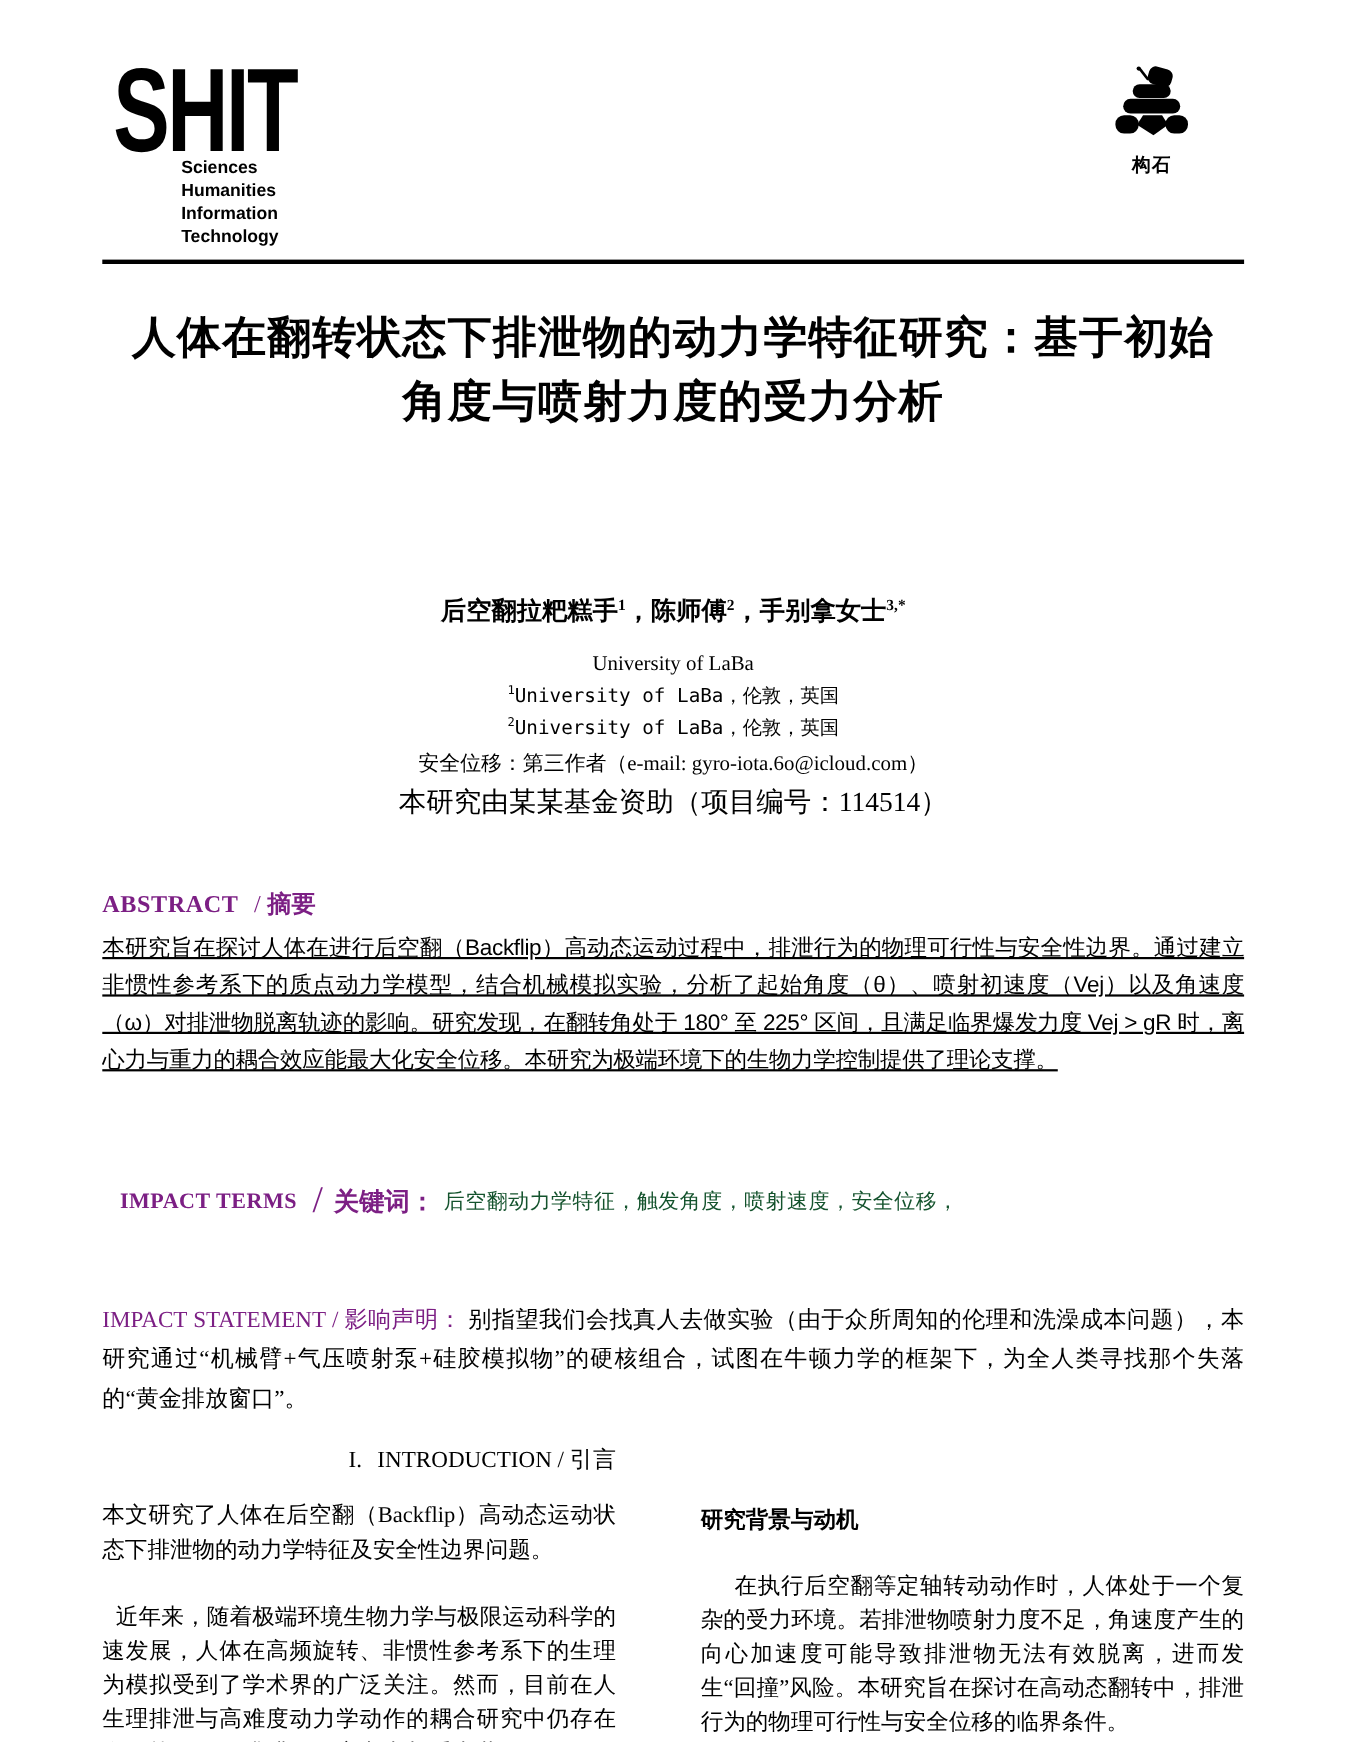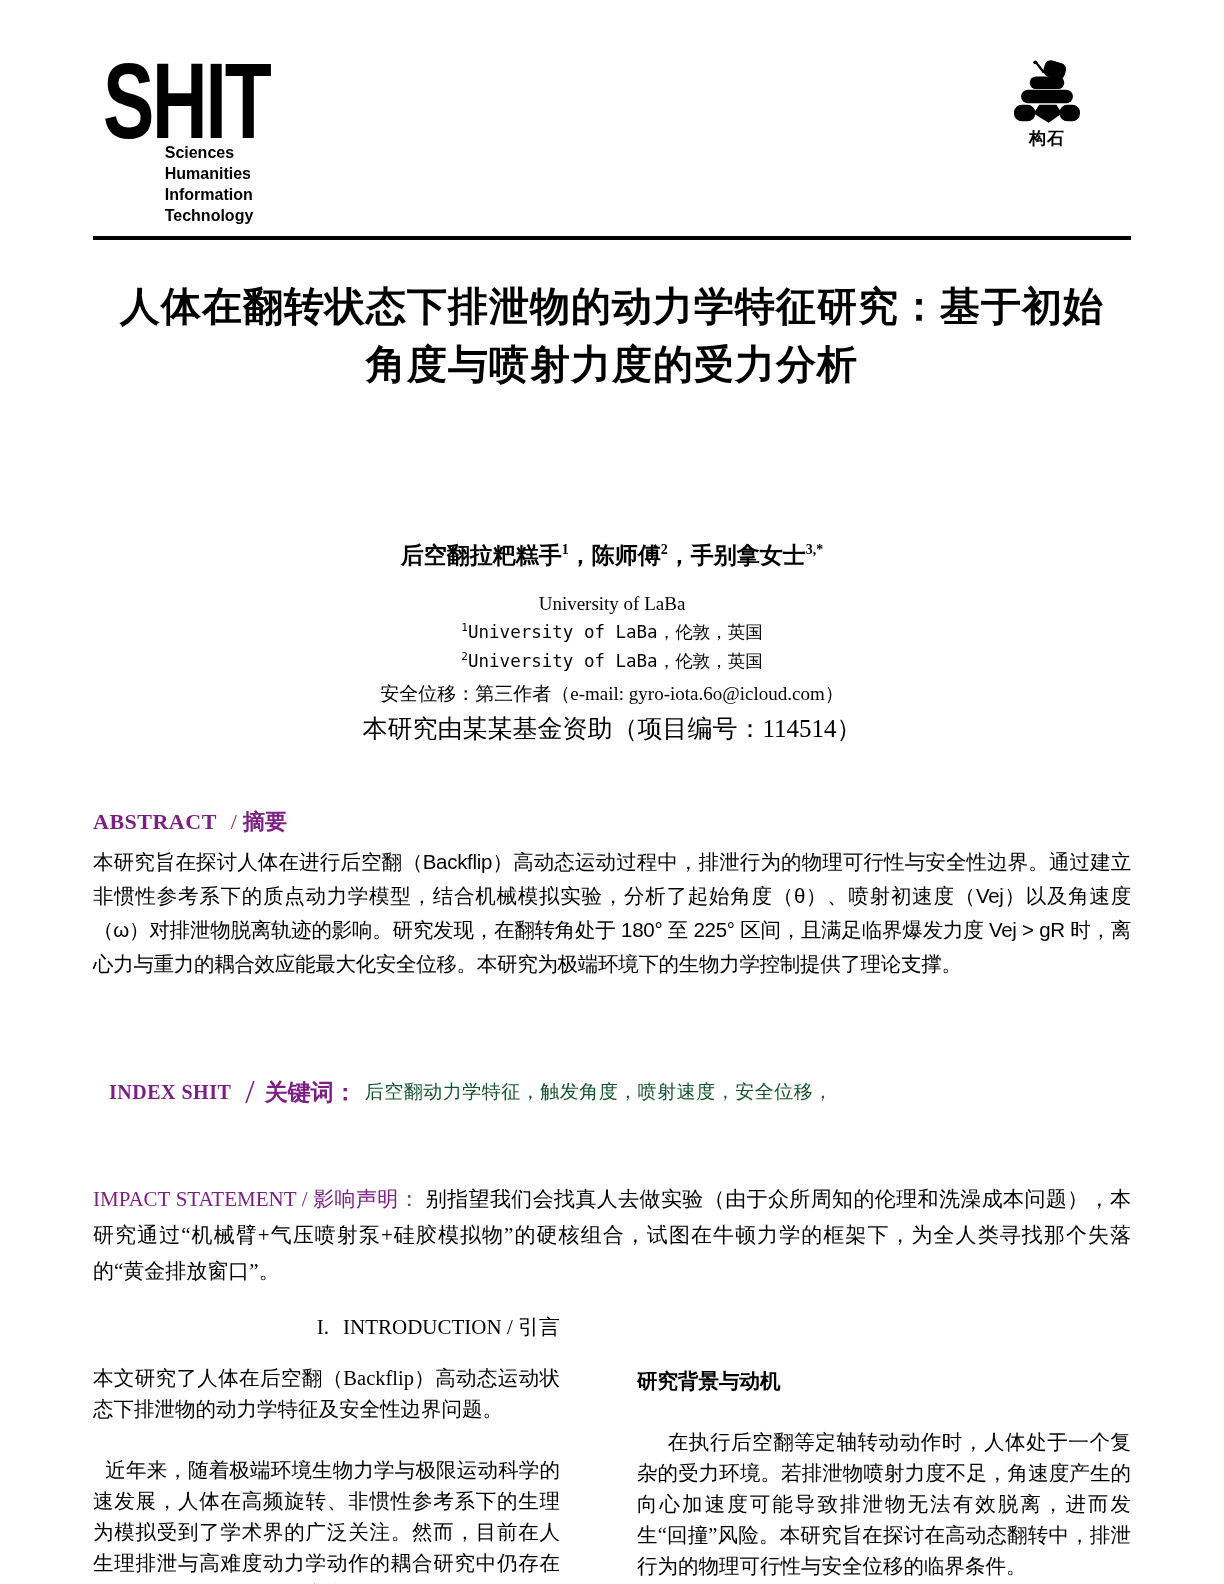--- a/index.html
+++ b/index.html
@@ -7,42 +7,42 @@
   .page{padding:0 93px;}
 
   
   .header{display:flex;align-items:flex-start;padding-top:60px;}
   .logo-block{display:flex;align-items:center;flex-direction:column;}
   .logo-text{font-family:"Liberation Sans",sans-serif;font-weight:700;font-size:104px;line-height:78px;letter-spacing:-3px;transform:scale(0.74,1.04);transform-origin:left top;white-space:nowrap;width:290px;}
   .logo-fit{width:218px;overflow:visible;margin-left:10px;}
   .tagline{font-family:"Liberation Sans",sans-serif;font-weight:700;font-size:16px;line-height:21px;margin-top:4px;margin-left:4px;}
   .stamp{margin-left:auto;margin-right:46px;text-align:center;}
   .stamp svg{display:block;margin:0 auto;}
-  .stamp-label{font-family:"Liberation Sans",sans-serif;font-weight:700;font-size:17px;margin-top:1px;letter-spacing:1px;}
+  .stamp-label{font-family:"Liberation Sans",sans-serif;font-weight:700;font-size:17px;margin-top:12px;letter-spacing:1px;}
   .rule{border:none;border-top:4px solid #000;margin:10px 0 0 0;}
 
   
   .paper-title{margin:38px auto 0;max-width:985px;text-align:center;font-size:40px;line-height:58px;font-weight:700;letter-spacing:1px;}
 
   
   .authors{margin-top:146px;text-align:center;}
   .authors-names{font-size:23px;font-weight:700;}
   .authors-names sup{font-size:14px;font-weight:700;}
   .univ-line{font-family:Liberation Serif, serif;font-size:19px;margin-top:22px;}
   .aff-line{font-family:"DejaVu Sans Mono","Liberation Mono",monospace;font-size:17.5px;margin-top:5px;}
   .aff-line sup{font-size:11px;}
   .corr-line{font-size:19px;margin-top:8px;}
   .fund-line{font-size:25px;margin-top:5px;}
 
   
   .abstract{margin-top:62px;}
   .abs-head{font-size:22px;font-weight:700;color:#7c1f84;}
   .abs-head .en{letter-spacing:0.5px;}
   .abs-head .slash{margin:0 6px 0 14px;font-weight:400;}
-  .abs-body{margin-top:8px;font-family:"Liberation Sans",sans-serif;font-size:20.5px;line-height:34px;text-align:justify;letter-spacing:-0.3px;}
+  .abs-body{margin-top:8px;font-family:"Liberation Sans",sans-serif;font-size:20.5px;line-height:34px;text-align:justify;letter-spacing:-0.3px;text-decoration:underline;}
 
   
   .index-terms{margin-top:92px;padding-left:16px;display:flex;align-items:center;}
   .index-terms .en{font-size:20px;font-weight:700;color:#7c1f84;letter-spacing:0.5px;white-space:nowrap;}
   .index-terms .slash{font-size:34px;font-weight:300;color:#7c1f84;margin:0 10px 0 14px;}
   .index-terms .zh{font-family:"Liberation Sans",sans-serif;font-size:23px;font-weight:700;color:#7c1f84;white-space:nowrap;}
   .index-terms .kw{font-family:"Liberation Sans",sans-serif;font-size:19px;color:#14532d;margin-left:8px;letter-spacing:0.5px;}
 
   
   .impact{margin-top:70px;font-size:21px;line-height:36px;text-align:justify;}
@@ -110,21 +110,21 @@
   </div>
 
   <div class="abstract">
     <div class="abs-head">
       <span class="en">ABSTRACT</span><span class="slash">/</span><span class="zh">摘要</span>
     </div>
     <div class="abs-body">本研究旨在探讨人体在进行后空翻（Backflip）高动态运动过程中，排泄行为的物理可行性与安全性边界。通过建立非惯性参考系下的质点动力学模型，结合机械模拟实验，分析了起始角度（θ）、喷射初速度（Vej）以及角速度（ω）对排泄物脱离轨迹的影响。研究发现，在翻转角处于 180° 至 225° 区间，且满足临界爆发力度 Vej &gt;  gR 时，离心力与重力的耦合效应能最大化安全位移。本研究为极端环境下的生物力学控制提供了理论支撑。</div>
   </div>
 
   <div class="index-terms">
-    <span class="en">INDEX SHIT</span>
+    <span class="en">IMPACT TERMS</span>
     <span class="slash">/</span>
     <span class="zh">关键词：</span>
     <span class="kw">后空翻动力学特征，触发角度，喷射速度，安全位移，</span>
   </div>
 
   <div class="impact">
     <span class="lbl">IMPACT STATEMENT</span><span class="lbl"> / </span><span class="lbl">影响声明：</span>
     <span class="body">别指望我们会找真人去做实验（由于众所周知的伦理和洗澡成本问题），本研究通过“机械臂+气压喷射泵+硅胶模拟物”的硬核组合，试图在牛顿力学的框架下，为全人类寻找那个失落的“黄金排放窗口”。</span>
   </div>
 

